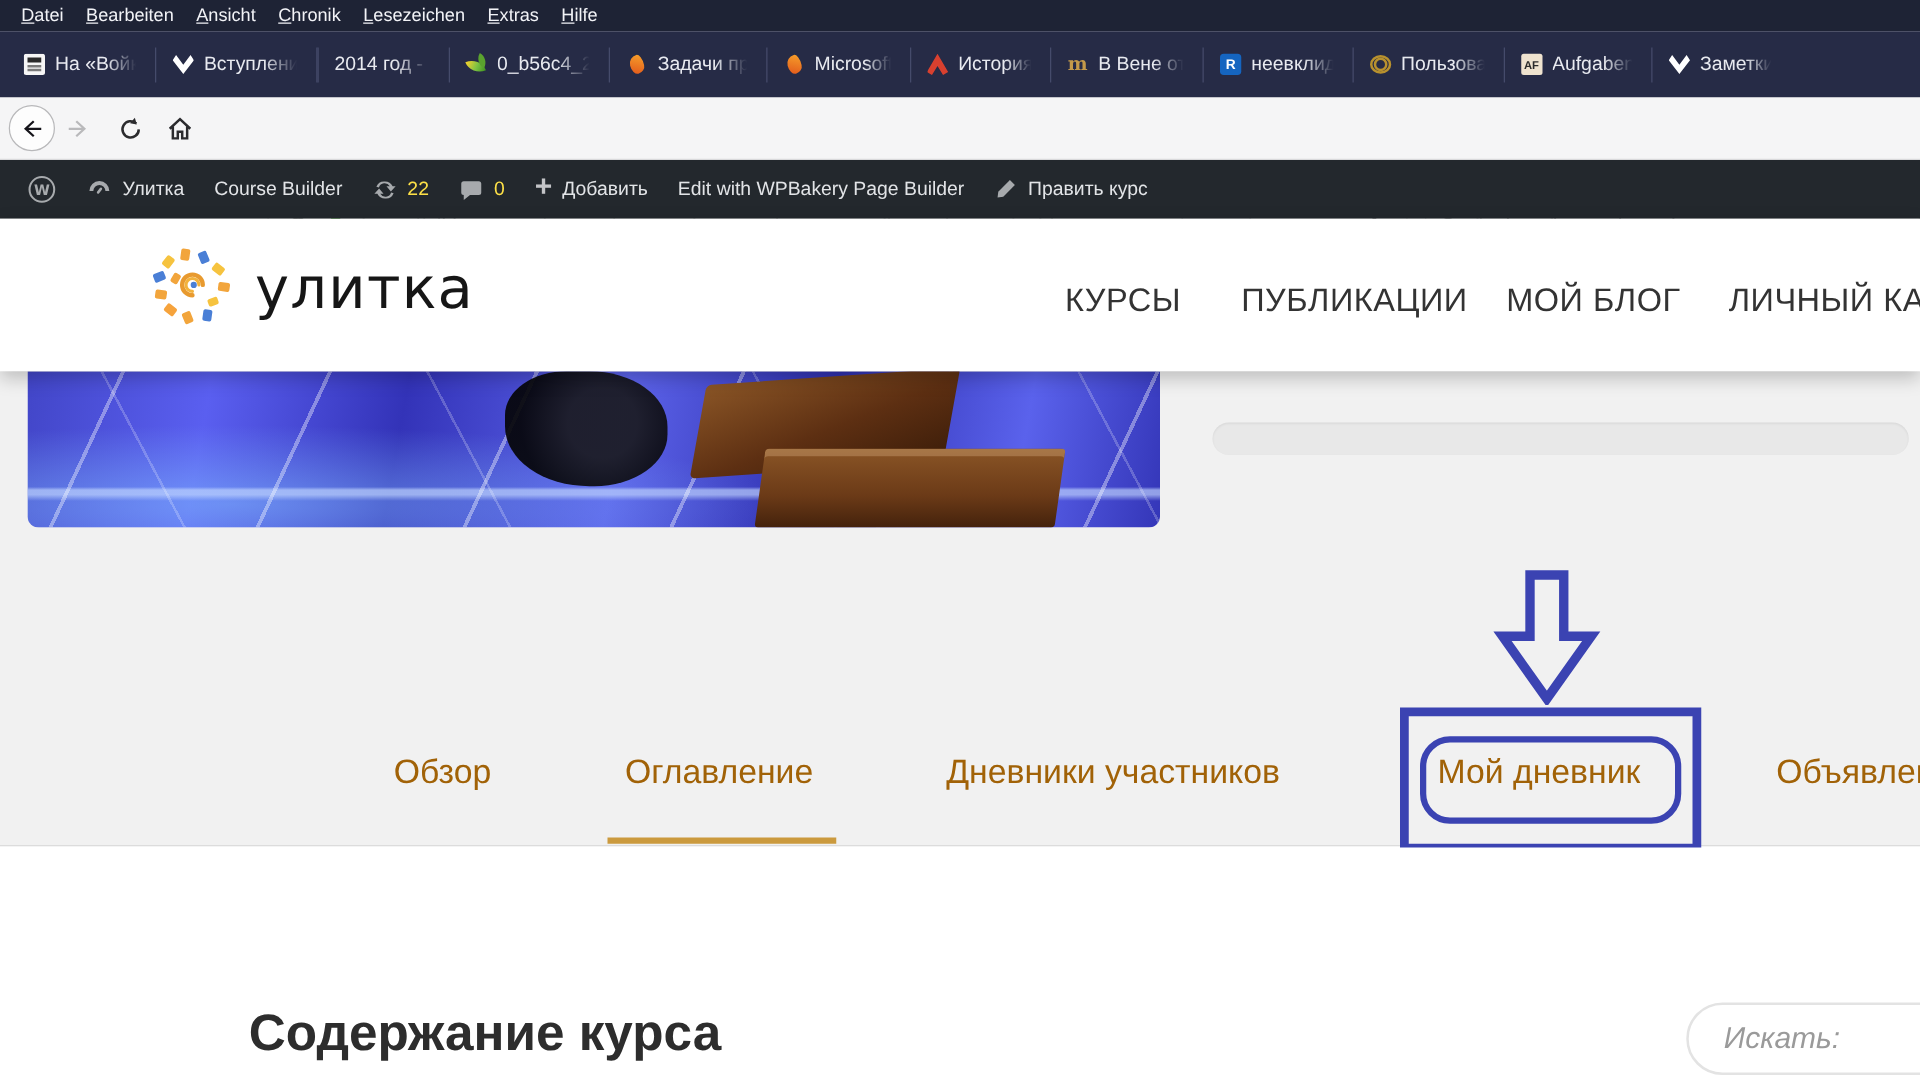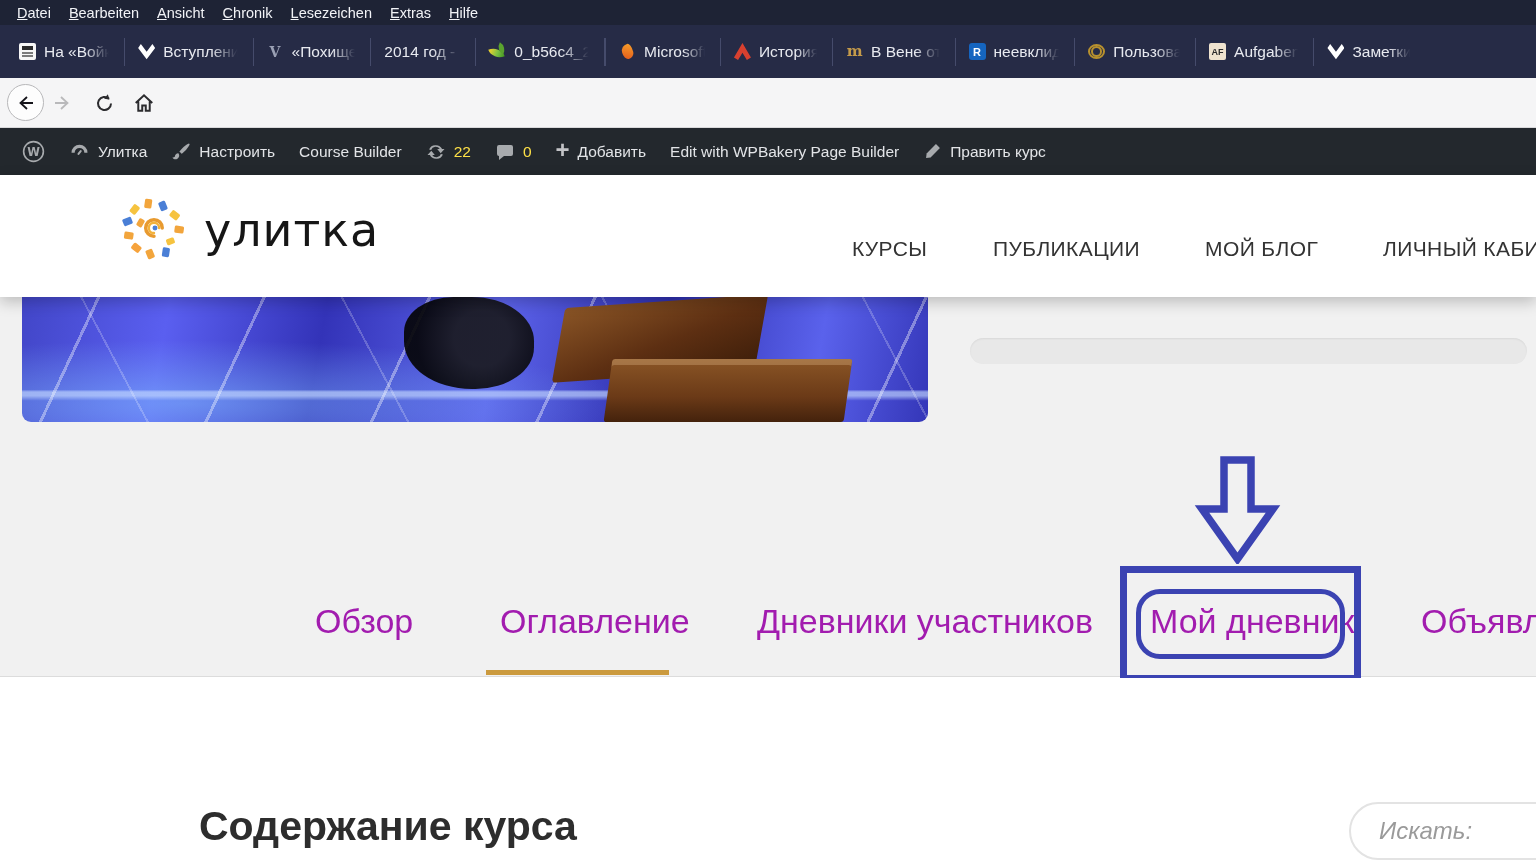--- a/index.html
+++ b/index.html
@@ -78,21 +78,21 @@
   .ab-item { display:flex; align-items:center; gap:8px; padding:0 12px; height:100%;
              color:#e2e4e7; font-size:15.5px; white-space:nowrap; }
   .ab-count { color:#fde047; }
   .ab-plus { font-size:24px; font-weight:bold; color:#c3c4c7; line-height:1; margin-top:-3px; }
 
   
   .siteheader { position:absolute; left:0; top:175px; width:1536px; height:122px; background:#fff;
                 z-index:5; box-shadow:0 5px 14px rgba(0,0,0,.22); }
   .logo { position:absolute; left:122px; top:22px; display:flex; align-items:center; gap:16px; }
   .logo-text { font-family:"DejaVu Sans",sans-serif; font-size:46px; color:#161616; letter-spacing:1px; }
-  .site-nav-item { position:absolute; top:62px; font-size:21px; color:#333; letter-spacing:.4px;
+  .site-nav-item { position:absolute; top:50px; font-size:26px; color:#333; letter-spacing:.4px;
                    white-space:nowrap; font-weight:500; }
 
   
   .content { position:absolute; left:0; top:297px; width:1536px; height:380px; background:#f1f1f1;
              border-bottom:1px solid #dcdcdc; }
   .course-img { position:absolute; left:22px; top:0; width:906px; height:125px; border-radius:0 0 9px 9px;
     overflow:hidden;
     background:
       radial-gradient(ellipse at 18% 85%, rgba(130,190,255,.55), transparent 42%),
       linear-gradient(100deg,#4246c8 0%,#5a5ff0 16%,#3333b8 33%,#5c63ea 52%,#2e2fae 70%,#5a62ec 87%,#3436b8 100%); }
@@ -110,21 +110,21 @@
     transform:skewX(-8deg); border-radius:3px; box-shadow:inset 0 6px 0 rgba(255,220,170,.25); }
   .instrument { position:absolute; left:382px; top:0; width:130px; height:92px;
     background:radial-gradient(circle at 60% 45%, #1a1a1f 0 30%, #050507 70%);
     border-radius:38% 48% 45% 52%; opacity:.92; }
 
   .progress-text { position:absolute; left:970px; top:1px; font-size:24px; color:#4d4d4d; }
   .progress-bar { position:absolute; left:970px; top:41px; width:557px; height:26px; border-radius:13px;
                   background:#e8e8e8; box-shadow:inset 0 1px 2px rgba(0,0,0,.07); }
 
   
-  .tab { position:absolute; top:305px; font-size:34px; color:#a21caf; white-space:nowrap; }
+  .tab { position:absolute; top:305px; font-size:27px; color:#a16207; white-space:nowrap; }
   .tab-underline { position:absolute; left:486px; top:373px; width:183px; height:5px; background:#cb9a3e; }
 
   
   .annot-arrow { position:absolute; left:1187px; top:159px; }
   .annot-outer { position:absolute; left:1120px; top:269px; width:241px; height:116px;
                  border:7px solid #3b43b2; }
   .annot-inner { position:absolute; left:1136px; top:292px; width:209px; height:70px;
                  border:5px solid #3b43b2; border-radius:24px; }
 
   
@@ -157,34 +157,34 @@
     <span class="bm">
       <span class="fav fav-news"></span>
       <span class="bm-label">На «Войк</span>
     </span>
       <span class="bm-sep"></span>
     <span class="bm">
       <span class="fav fav-tail"></span>
       <span class="bm-label">Вступлени</span>
     </span>
       <span class="bm-sep"></span>
-    <span class="bm">
-      <span class="fav fav-v"></span>
-      <span class="bm-label">«Похище</span>
-    </span>
       <span class="bm-sep"></span>
     <span class="bm">
       <span class="bm-label">2014 год - oly</span>
     </span>
       <span class="bm-sep"></span>
     <span class="bm">
       <span class="fav fav-leaf"></span>
       <span class="bm-label">0_b56c4_2</span>
     </span>
       <span class="bm-sep"></span>
+    <span class="bm">
+      <span class="fav fav-fig"></span>
+      <span class="bm-label">Задачи пр</span>
+    </span>
       <span class="bm-sep"></span>
     <span class="bm">
       <span class="fav fav-fig"></span>
       <span class="bm-label">Microsoft</span>
     </span>
       <span class="bm-sep"></span>
     <span class="bm">
       <span class="fav fav-delta"></span>
       <span class="bm-label">История</span>
     </span>
@@ -285,27 +285,20 @@
           <circle cx="12" cy="12" r="10.3" stroke="#a7aaad" stroke-width="1.7" fill="none"></circle>
           <text x="12" y="16.4" font-size="12" font-weight="bold" fill="#a7aaad" text-anchor="middle" font-family="DejaVu Sans">W</text>
         </svg>
     </span>
     <span class="ab-item">
       <svg width="21" height="21" viewBox="0 0 20 20">
           <path d="M10 3.6 a7.6 7.6 0 0 0 -7.6 7.6 h3 a4.6 4.6 0 0 1 9.2 0 h3 a7.6 7.6 0 0 0 -7.6 -7.6 z" fill="#a7aaad"></path>
           <rect x="9.1" y="8.2" width="1.9" height="5.4" rx="1" fill="#a7aaad" transform="rotate(38 10 11)"></rect>
         </svg>
       <span>Улитка</span>
-    </span>
-    <span class="ab-item">
-      <svg width="20" height="20" viewBox="0 0 20 20">
-          <path d="M18 1.5 c-3.2 1.2-7.4 5-9.6 8.1 l2.2 2.2 c3.1-2.2 6.9-6.4 8.1-9.6 z" fill="#a7aaad"></path>
-          <path d="M7.4 11.2 c-1.7-.2-3.4 1.2-3.6 3.6 -.9.7-1.7.8-2.4.6 1 1.9 3.3 2.5 5 1.4 1.6-1 2.2-2.7 1.6-4.2 z" fill="#a7aaad"></path>
-        </svg>
-      <span>Настроить</span>
     </span>
     <span class="ab-item">
       <span>Course Builder</span>
     </span>
     <span class="ab-item">
       <svg width="20" height="20" viewBox="0 0 20 20">
           <path d="M10 3.2 a6.8 6.8 0 0 1 6.1 3.8 h2.4 l-3.8 4.2 -3.5-4.2 h2.6 a4.8 4.8 0 0 0 -8.7 1 l-2-.6 a6.8 6.8 0 0 1 6.9-4.2 z" fill="#a7aaad"></path>
           <path d="M10 16.8 a6.8 6.8 0 0 1 -6.1-3.8 H1.5 l3.8-4.2 3.5 4.2 H6.2 a4.8 4.8 0 0 0 8.7-1 l2 .6 a6.8 6.8 0 0 1 -6.9 4.2 z" fill="#a7aaad"></path>
         </svg>
       <span class="ab-count">22</span>

